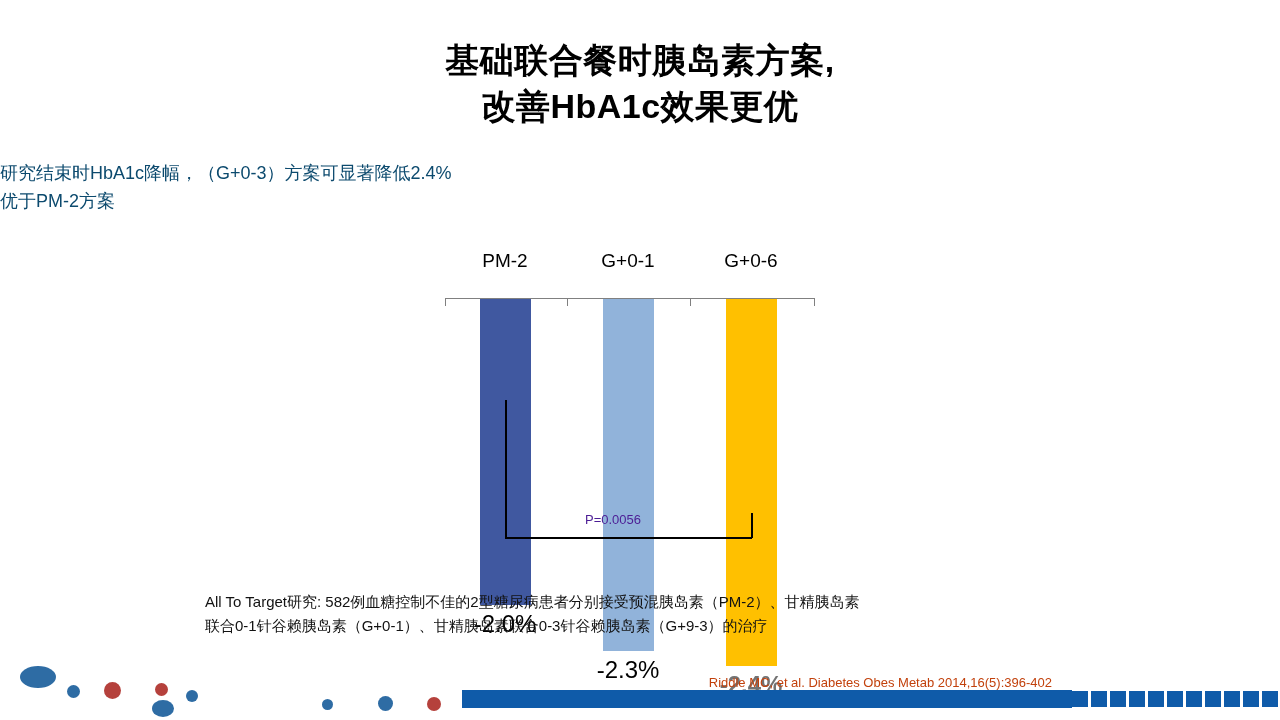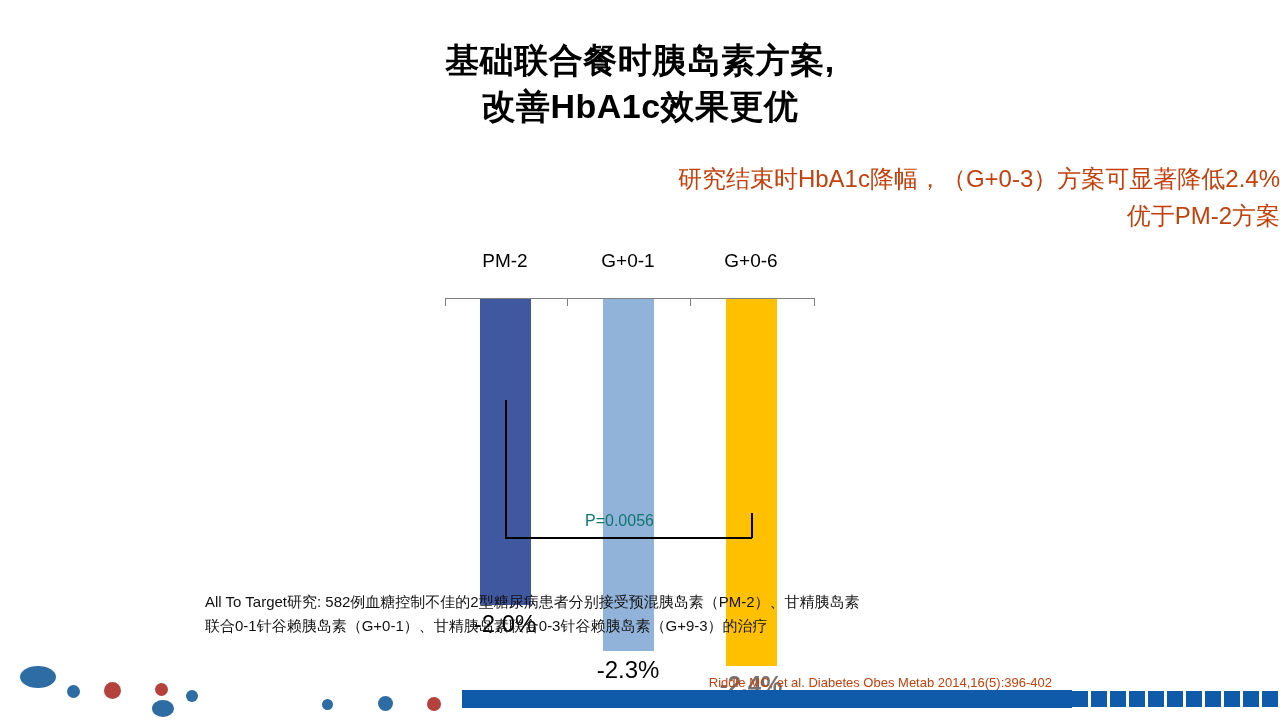--- a/index.html
+++ b/index.html
@@ -35,24 +35,24 @@
   #slide-title .title-line {
     display: block;
   }
 
   
   #slide-subtitle {
     position: absolute;
     left: 0;
     top: 160px;
     width: 1280px;
-    text-align: right;
-    font-size: 24px;
+    text-align: left;
+    font-size: 18px;
     line-height: 1.55;
-    color: #c2410c;
+    color: #0c4a6e;
   }
   #slide-subtitle .sub-line {
     display: block;
   }
 
   
   #chart {
     position: absolute;
     left: 440px;
     top: 250px;
@@ -110,22 +110,22 @@
     width: 1.6px;
     background: #000;
   }
   .sig-base {
     position: absolute;
     height: 1.6px;
     background: #000;
   }
   #sig-pvalue {
     position: absolute;
-    font-size: 16px;
-    color: #0f766e;
+    font-size: 13px;
+    color: #4c1d95;
     white-space: nowrap;
   }
 
   
   #footnote {
     position: absolute;
     left: 205px;
     top: 590px;
     width: 840px;
     font-size: 15px;

